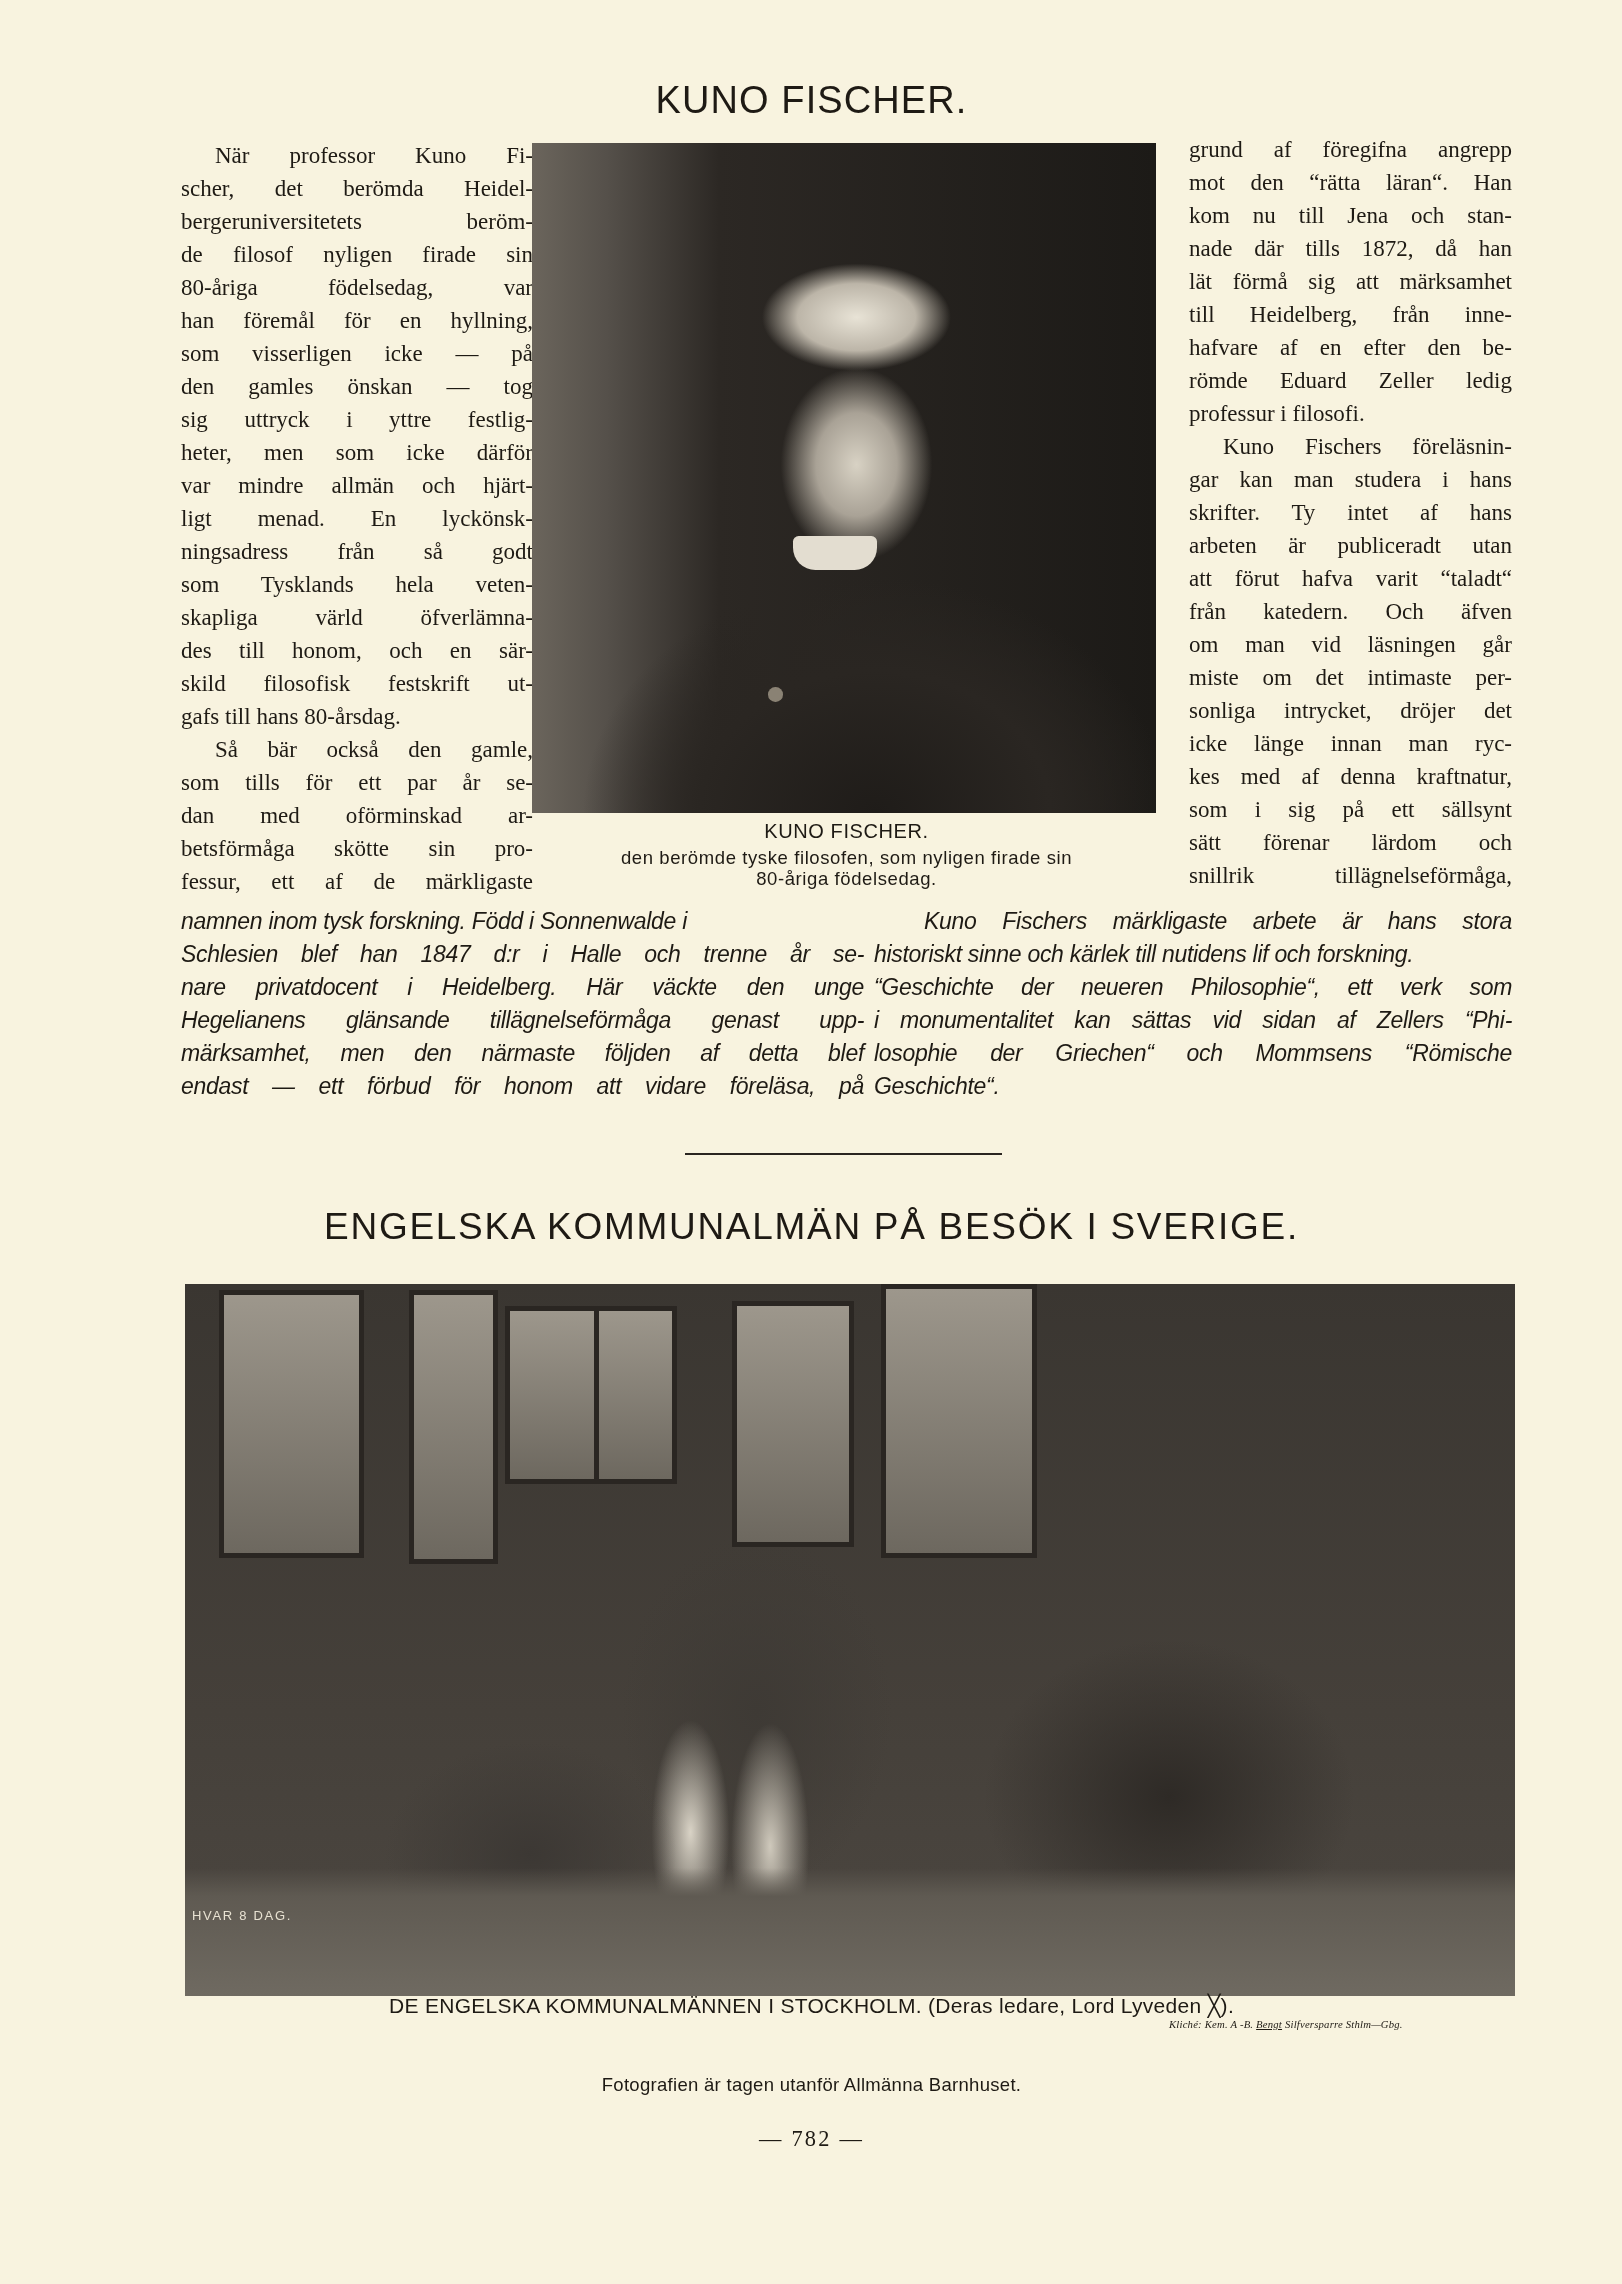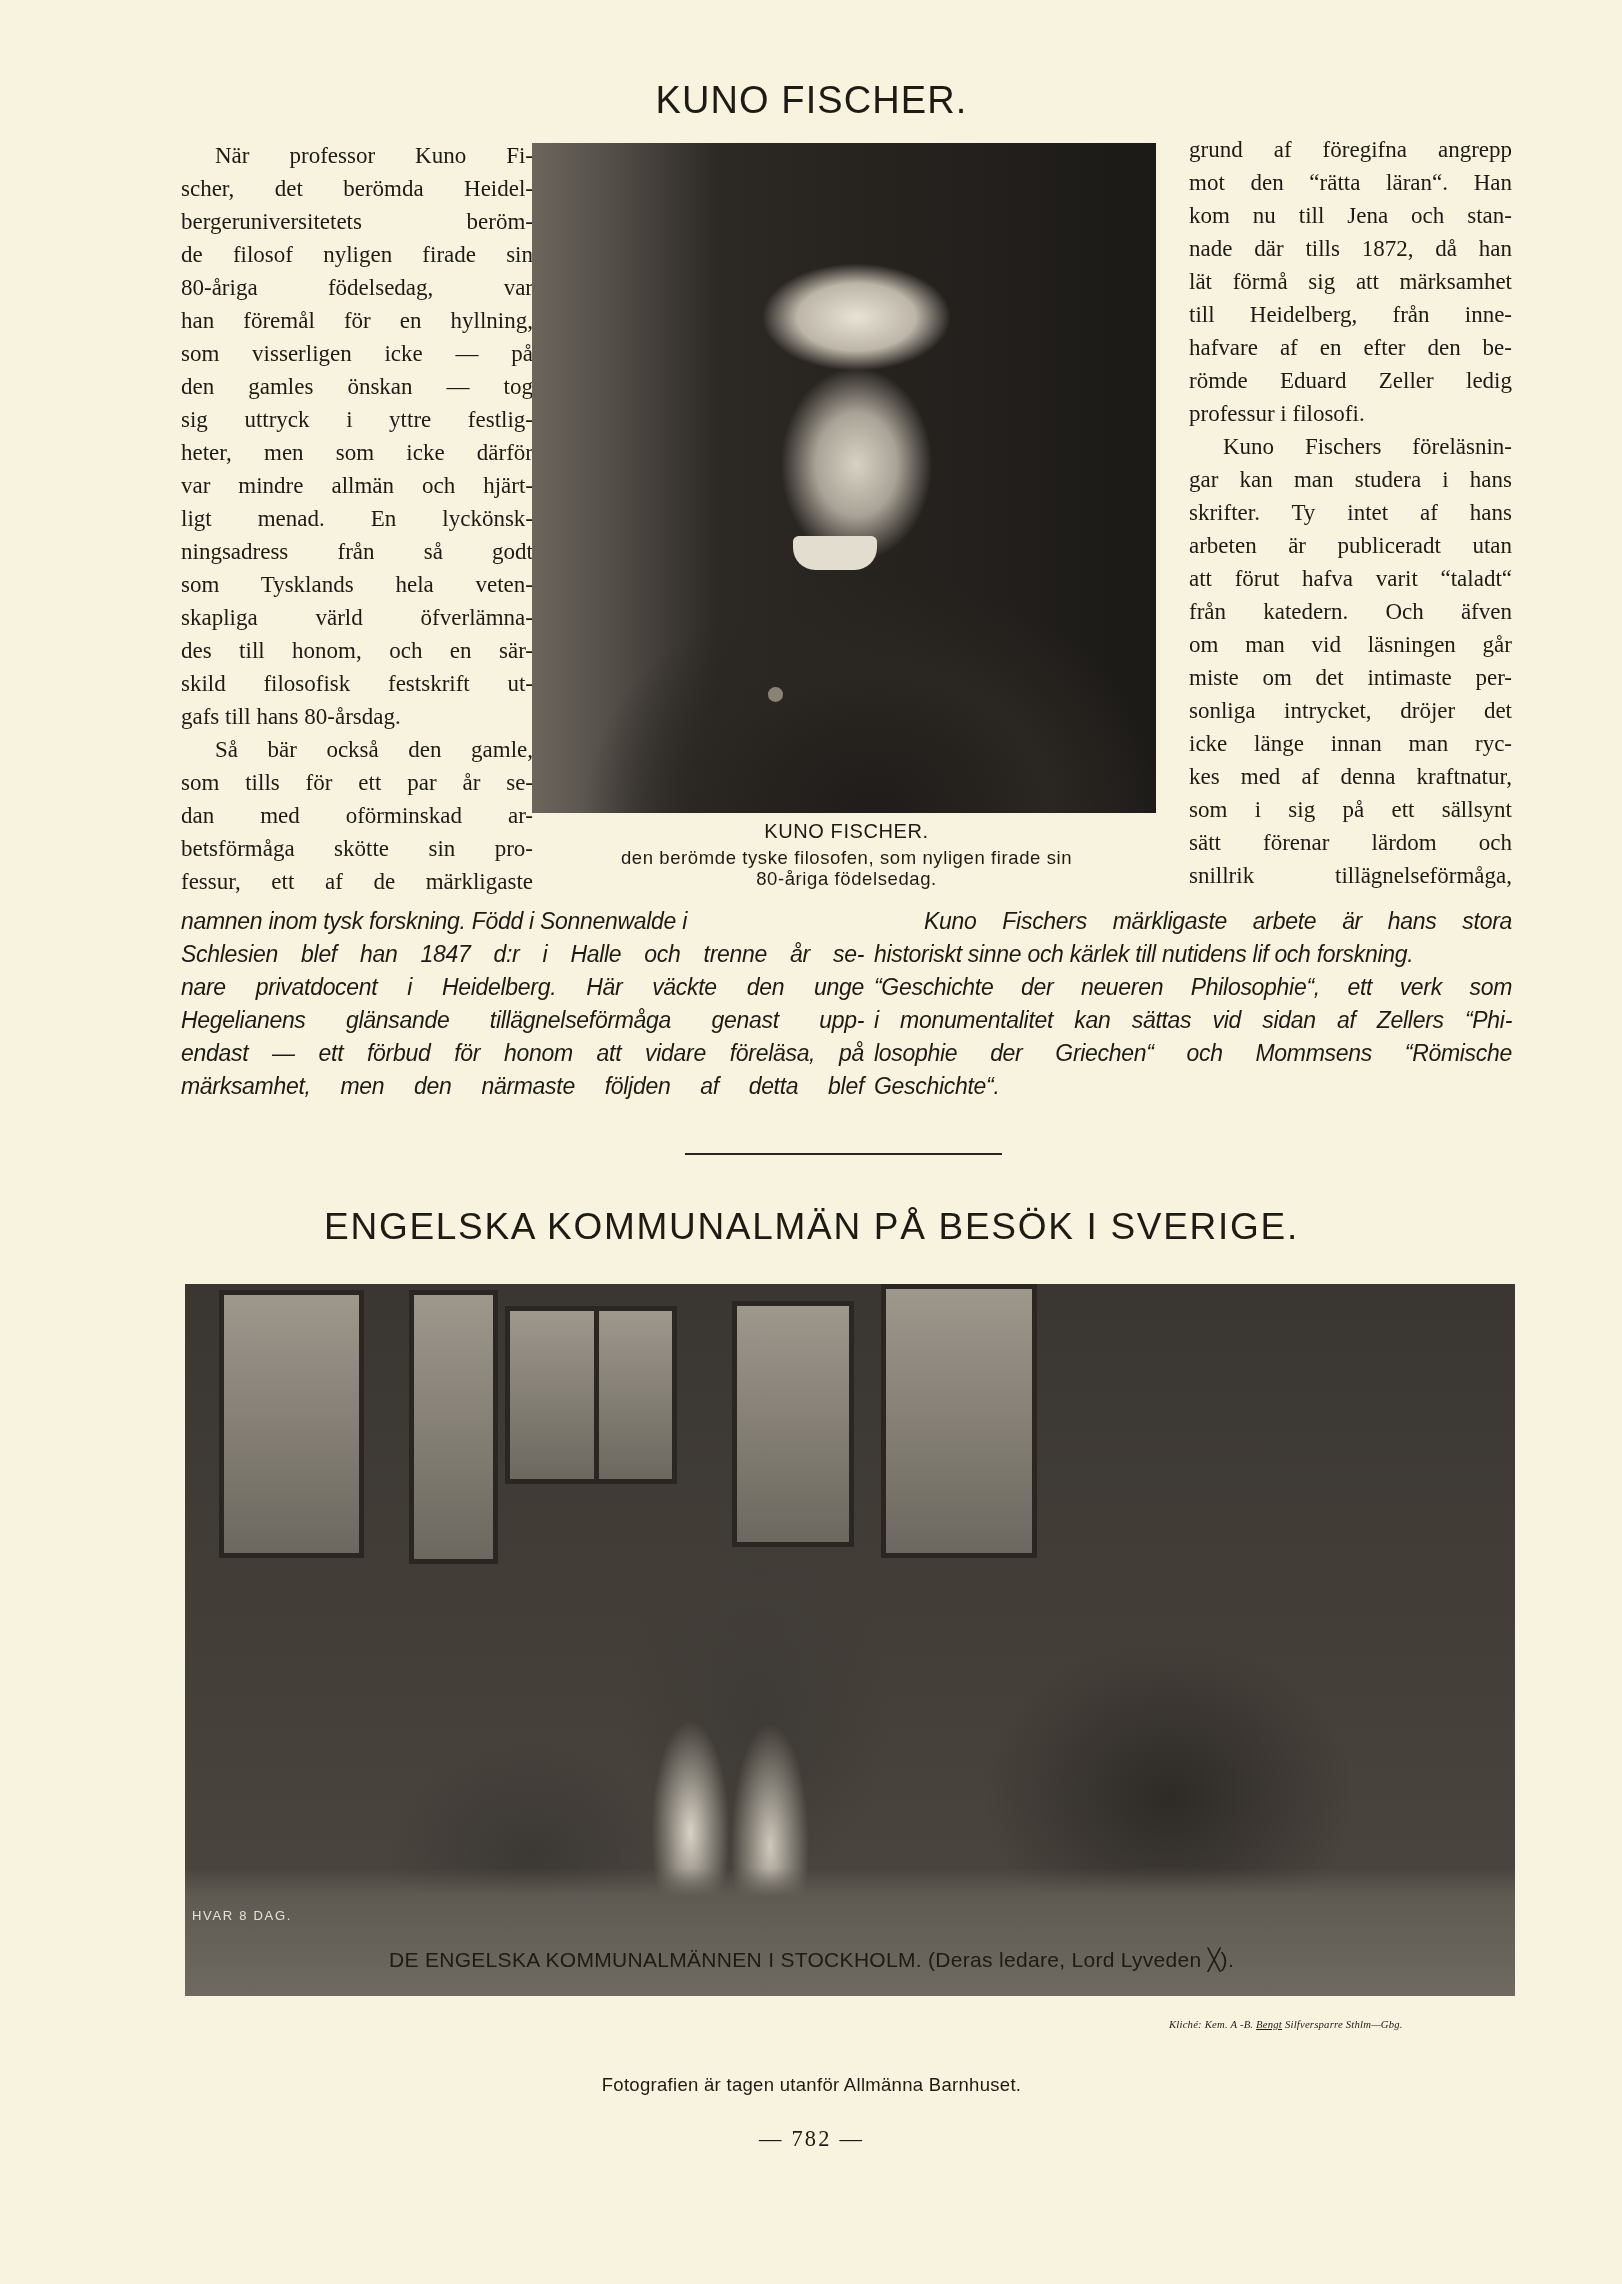--- a/index.html
+++ b/index.html
@@ -53,21 +53,21 @@
       radial-gradient(ellipse 39px 112px at 38% 77%, #d9d3c6 0%, rgba(0,0,0,0) 100%),
       radial-gradient(ellipse 39px 123px at 44% 79%, #cfc9bc 0%, rgba(0,0,0,0) 100%),
       radial-gradient(ellipse 135px 179px at 43% 60%, #3e3a35 0%, rgba(0,0,0,0) 100%),
       radial-gradient(ellipse 185px 157px at 74% 72%, #2e2a26 0%, rgba(0,0,0,0) 100%),
       linear-gradient(180deg, #3a3631 0%, #45403a 60%, #4c4741 100%);
   }
   .win { position:absolute; background:linear-gradient(180deg,#9d978c,#6d685f); border:5.6px solid #2a2622; }
   .watermark { left:192px; top:1908px; font-family:"Liberation Sans","DejaVu Sans",sans-serif; font-size:13px; letter-spacing:1.7px; color:#e8e2d2; }
   .cliche { left:1169px; top:2018px; font-style:italic; font-size:10.7px; letter-spacing:0.2px; }
   .cliche u { text-decoration:underline; }
-  .cap2a { left:0; width:1623px; top:1948px; text-align:center; font-family:"Liberation Sans","DejaVu Sans",sans-serif; font-size:21px; letter-spacing:0.3px; }
+  .cap2a { left:0; width:1623px; top:1994px; text-align:center; font-family:"Liberation Sans","DejaVu Sans",sans-serif; font-size:21px; letter-spacing:0.3px; }
   .cap2b { left:0; width:1623px; top:2074px; text-align:center; font-family:"Liberation Sans","DejaVu Sans",sans-serif; font-size:18.5px; letter-spacing:0.3px; }
   .pagenum { left:0; width:1623px; top:2126px; text-align:center; font-size:22.4px; letter-spacing:2.2px; }
 </style>
 </head>
 <body>
 
 <div class="abs title1">KUNO FISCHER.</div>
 
 <div class="abs col" id="leftcol" style="left:181px; top:139px; width:352px;">
     <span class="line ind">När professor Kuno Fi-</span>
@@ -129,22 +129,22 @@
     <span class="line">som i sig på ett sällsynt</span>
     <span class="line">sätt förenar lärdom och</span>
     <span class="line">snillrik tillägnelseförmåga,</span>
   </div>
 
 <div class="abs wide condensed" id="leftwide" style="left:181px; top:908px; width:683px;">
     <span class="line last">namnen inom tysk forskning. Född i Sonnenwalde i</span>
     <span class="line">Schlesien blef han 1847 d:r i Halle och trenne år se-</span>
     <span class="line">nare privatdocent i Heidelberg. Här väckte den unge</span>
     <span class="line">Hegelianens glänsande tillägnelseförmåga genast upp-</span>
+    <span class="line">märksamhet, men den närmaste följden af detta blef</span>
     <span class="line">endast — ett förbud för honom att vidare föreläsa, på</span>
-    <span class="line">märksamhet, men den närmaste följden af detta blef</span>
   </div>
 
 <div class="abs wide condensed" id="rightwide" style="left:874px; top:908px; width:638px;">
     <span class="line ind">Kuno Fischers märkligaste arbete är hans stora</span>
     <span class="line last">historiskt sinne och kärlek till nutidens lif och forskning.</span>
     <span class="line">“Geschichte der neueren Philosophie“, ett verk som</span>
     <span class="line">i monumentalitet kan sättas vid sidan af Zellers “Phi-</span>
     <span class="line">losophie der Griechen“ och Mommsens “Römische</span>
     <span class="line last">Geschichte“.</span>
   </div>

